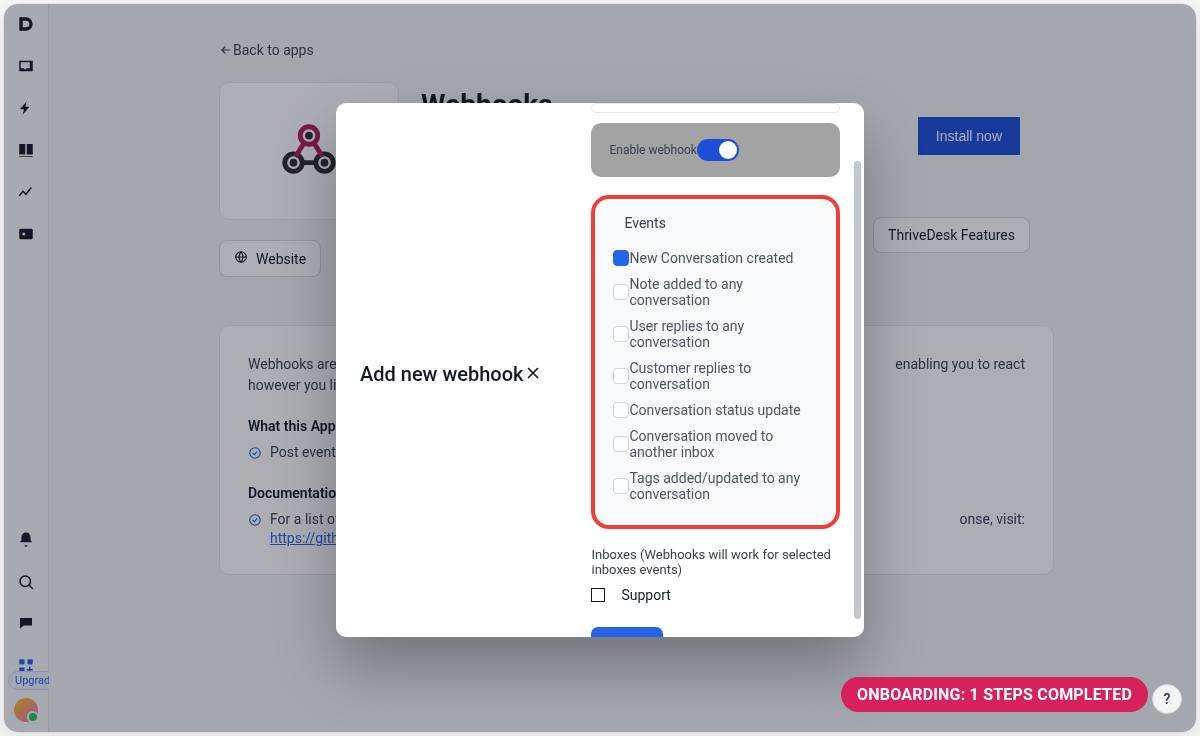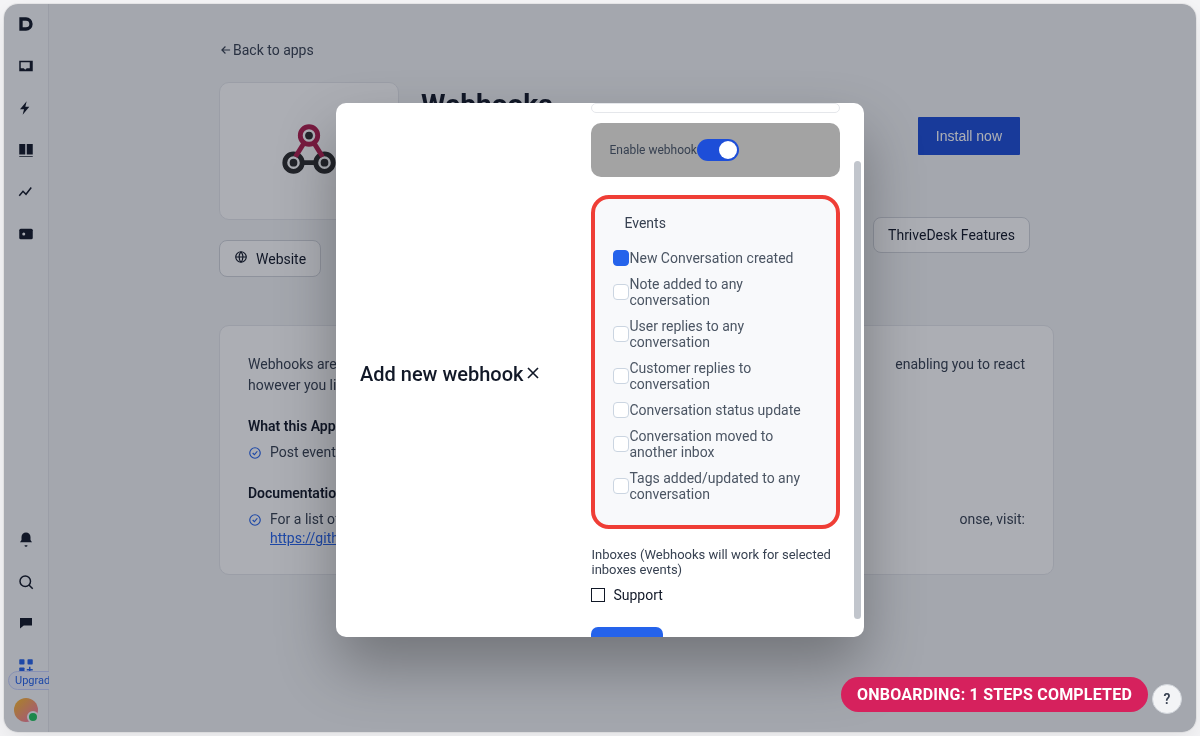--- a/index.html
+++ b/index.html
@@ -196,21 +196,21 @@
     border:1.5px solid #cbd5e1; background:#fff;
     flex-shrink:0;
   }
   .cb.checked {
     background:#2563eb; border-color:#2563eb;
   }
   .inboxes-label {
     margin-top: 18px; font-size: 13px; color:#374151;
   }
   .support-row {
-    display:flex; align-items:center; gap:8px;
+    display:flex; align-items:center; gap:16px;
     margin-top: 10px; font-size:14px; color:#111827;
   }
   .sq { width:14px; height:14px; border:1.5px solid #111827; }
   .save-btn {
     margin-top: 24px;
     background:#2563eb; color:#fff; border:none;
     padding: 11px 20px; border-radius: 7px;
     font-size: 14px; font-weight: 500; cursor:pointer;
     margin-bottom: 8px;
   }

